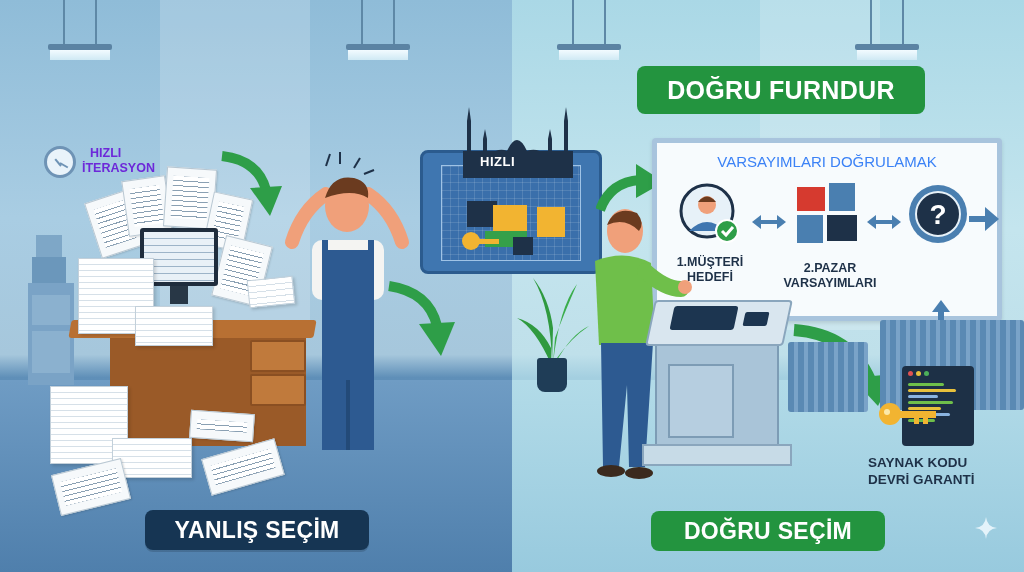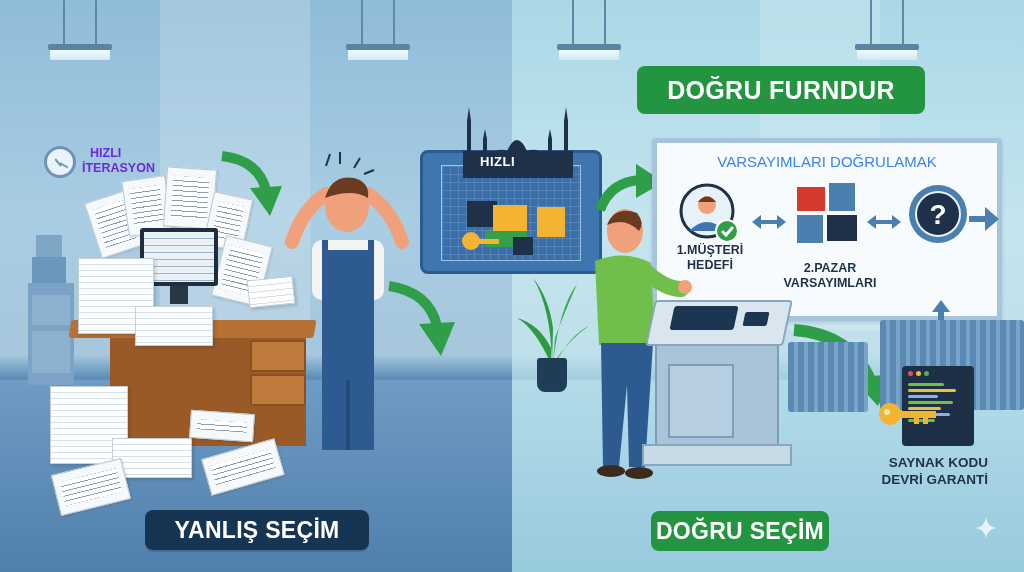--- a/index.html
+++ b/index.html
@@ -47,21 +47,21 @@
   .kiosk-screen{position:absolute;left:672px;top:306px;width:64px;height:24px;background:#1c3550;border-radius:3px;transform:skewX(-12deg)}
   .kiosk-body{position:absolute;left:655px;top:340px;width:124px;height:108px;background:#a9c4d8;border:2px solid #7d9cb5}
   .kiosk-door{position:absolute;left:668px;top:364px;width:66px;height:74px;border:2px solid #7d9cb5;background:#b6cee0}
   .kiosk-base{position:absolute;left:642px;top:444px;width:150px;height:22px;background:#c7dbe7;border:2px solid #8aa6bd}
   .radiator{position:absolute;top:330px;height:80px;background:repeating-linear-gradient(90deg,#5a89b3 0 6px,#7aa3c8 6px 10px);border-radius:3px}
   .code-win{position:absolute;left:902px;top:366px;width:72px;height:80px;background:#1d3046;border-radius:4px;padding:14px 6px 4px 6px}
   .code-win .dots{position:absolute;left:6px;top:5px;display:flex;gap:3px}
   .code-win .dots span{width:5px;height:5px;border-radius:50%}
   .code-line{height:3px;margin:3px 0;border-radius:2px}
   .key{position:absolute;left:878px;top:402px}
-  .saynak{position:absolute;left:868px;top:454px;width:120px;text-align:right;font-weight:bold;font-size:13.5px;color:#1e3148;line-height:17px}
+  .saynak{position:absolute;left:868px;top:454px;width:120px;text-align:left;font-weight:bold;font-size:13.5px;color:#1e3148;line-height:17px}
   .sparkle{position:absolute;left:975px;top:517px;width:22px;height:22px}
   .clock{position:absolute;left:44px;top:146px;width:32px;height:32px;border-radius:50%;border:3px solid #6e93b5;background:#e9f3fa}
   .clock::before{content:"";position:absolute;left:13px;top:8px;width:2px;height:9px;background:#6e93b5;transform:rotate(-40deg);transform-origin:bottom}
   .clock::after{content:"";position:absolute;left:13px;top:13px;width:9px;height:2px;background:#6e93b5;transform:rotate(30deg);transform-origin:left}
   .hizli{position:absolute;left:82px;top:146px;font-size:12.5px;font-weight:bold;color:#6d28d9;line-height:15px}
 </style>
 </head>
 <body>
 
 <div class="scene">
@@ -239,21 +239,21 @@
     </svg>
     <svg style="position:absolute;left:250px;top:40px" width="62" height="62" viewBox="0 0 62 62">
       <circle cx="31" cy="31" r="29" fill="#4a7fb0"></circle>
       <circle cx="31" cy="31" r="22" fill="#1e3148" stroke="#e7f1f8" stroke-width="2"></circle>
       <text x="31" y="41" text-anchor="middle" font-size="28" font-weight="bold" fill="#fff" font-family="Liberation Sans, sans-serif">?</text>
     </svg>
     <svg style="position:absolute;left:312px;top:64px" width="30" height="24" viewBox="0 0 30 24">
       <rect x="0" y="9" width="18" height="6" fill="#4a7fb0"></rect>
         <polygon points="16,0 30,12 16,24" fill="#4a7fb0"></polygon>
     </svg>
-    <div class="step" style="left:8px;top:100px;width:90px">
+    <div class="step" style="left:8px;top:112px;width:90px">
       <div>1.MÜŞTERİ</div>
       <div>HEDEFİ</div>
     </div>
     <div class="step" style="left:118px;top:118px;width:110px">
       <div>2.PAZAR</div>
       <div>VARSAYIMLARI</div>
     </div>
   </div>
   <svg style="position:absolute;left:932px;top:300px" width="18" height="60" viewBox="0 0 18 60">
     <rect x="6" y="10" width="6" height="40" fill="#4a7fb0"></rect>
@@ -302,18 +302,18 @@
     <rect x="20" y="9" width="38" height="7" fill="#f2b431"></rect>
     <rect x="36" y="14" width="5" height="8" fill="#f2b431"></rect>
     <rect x="45" y="14" width="5" height="8" fill="#f2b431"></rect>
   </svg>
   <div class="saynak">
     <div>SAYNAK KODU</div>
     <div>DEVRİ GARANTİ</div>
   </div>
 
   <div class="label dark" style="left:145px;top:510px;width:224px;height:40px;font-size:23px;line-height:40px">YANLIŞ SEÇİM</div>
-  <div class="label green" style="left:651px;top:511px;width:178px;height:40px;font-size:23px;line-height:40px">DOĞRU SEÇİM</div>
+  <div class="label green" style="left:651px;top:511px;width:234px;height:40px;font-size:23px;line-height:40px">DOĞRU SEÇİM</div>
 
   <svg class="sparkle" viewBox="0 0 22 22">
     <path d="M11 0 Q12 10 22 11 Q12 12 11 22 Q10 12 0 11 Q10 10 11 0 Z" fill="#e4f3fa"></path>
   </svg>
 </div>
 
 </body></html>

